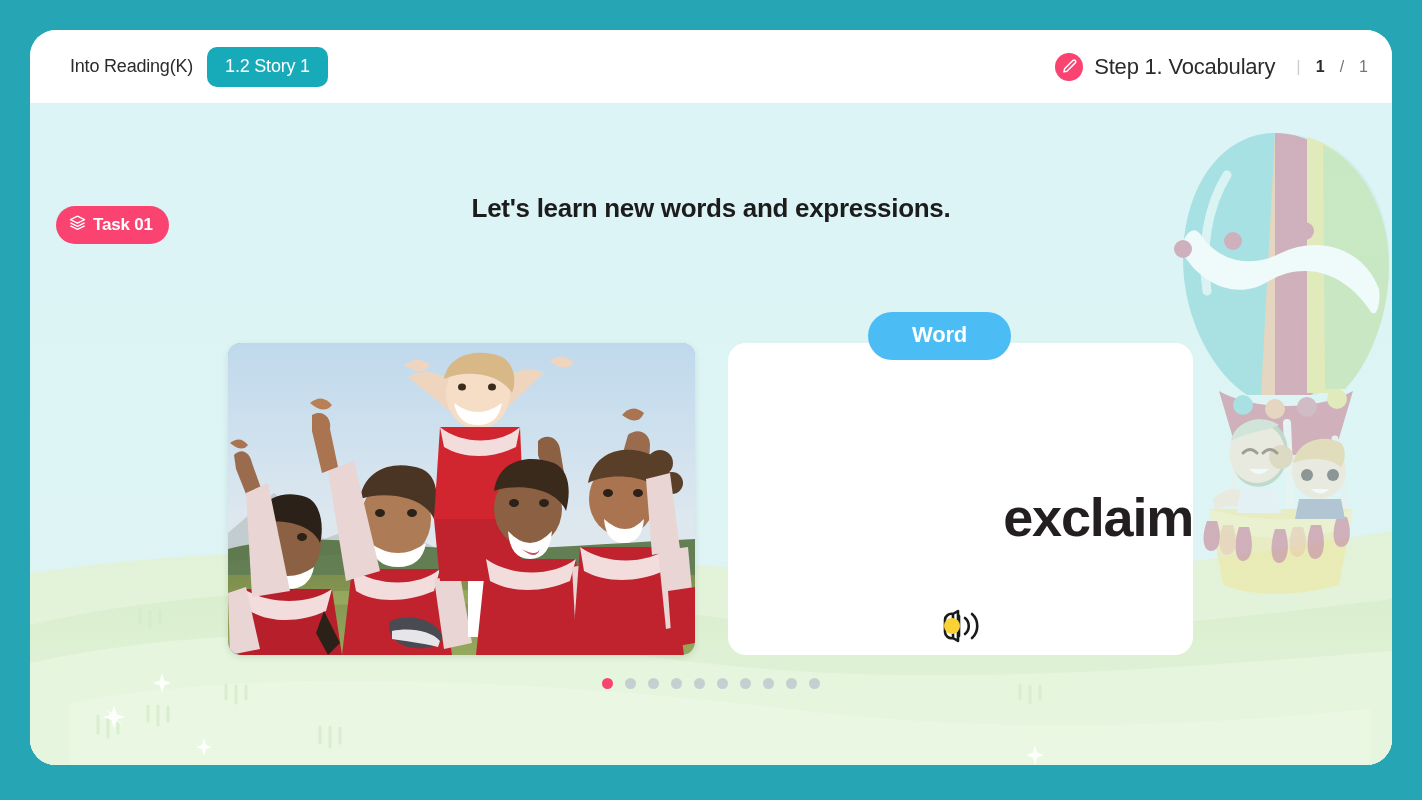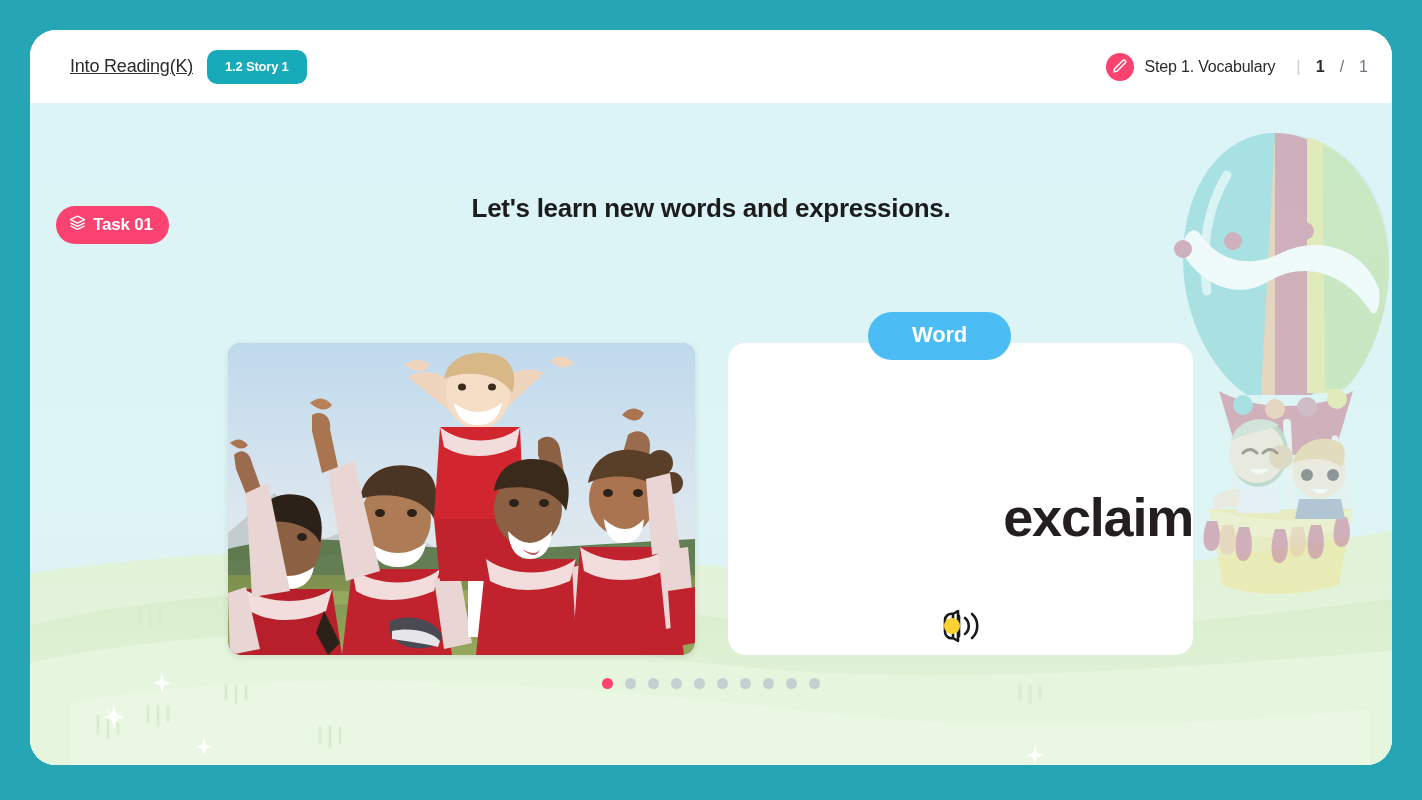--- a/index.html
+++ b/index.html
@@ -22,43 +22,43 @@
 
   
   #header {
     position: absolute; left: 0; top: 0;
     width: 100%; height: 73px;
     background: #ffffff;
     display: flex; align-items: center;
     padding: 0 24px 0 40px;
   }
   #course-name {
-    font-size: 18px; color: #2B2B2B; letter-spacing: -0.2px; text-decoration: underline;
+    font-size: 18px; color: #2B2B2B; letter-spacing: -0.2px;
   }
   #story-chip {
     margin-left: 14px;
     background: #17AAB9;
     color: #ffffff;
-    font-size: 13px; font-weight: bold;
+    font-size: 18px; font-weight: normal;
     padding: 9px 18px 10px;
     border-radius: 10px;
     letter-spacing: -0.2px;
     cursor: pointer;
   }
   #header-right {
     margin-left: auto;
     display: flex; align-items: center; gap: 11px;
   }
   .pencil-badge {
     width: 28px; height: 28px; border-radius: 50%;
     background: #FA4370;
     display: flex; align-items: center; justify-content: center;
     flex: 0 0 auto;
   }
-  #step-label { font-size: 16px; color: #2B2B2B; letter-spacing: -0.2px; }
+  #step-label { font-size: 22px; color: #2B2B2B; letter-spacing: -0.2px; }
   #step-sep {
     color: #C9CED3; font-size: 17px;
     margin: 0 4px 0 10px;
   }
   #page-cur { font-size: 16px; font-weight: bold; color: #2B2B2B; }
   #page-tot { font-size: 16px; color: #6E7782; margin-left: 4px; }
   #page-slash { font-size: 16px; color: #6E7782; margin-left: 4px; }
 
   
   #stage {

